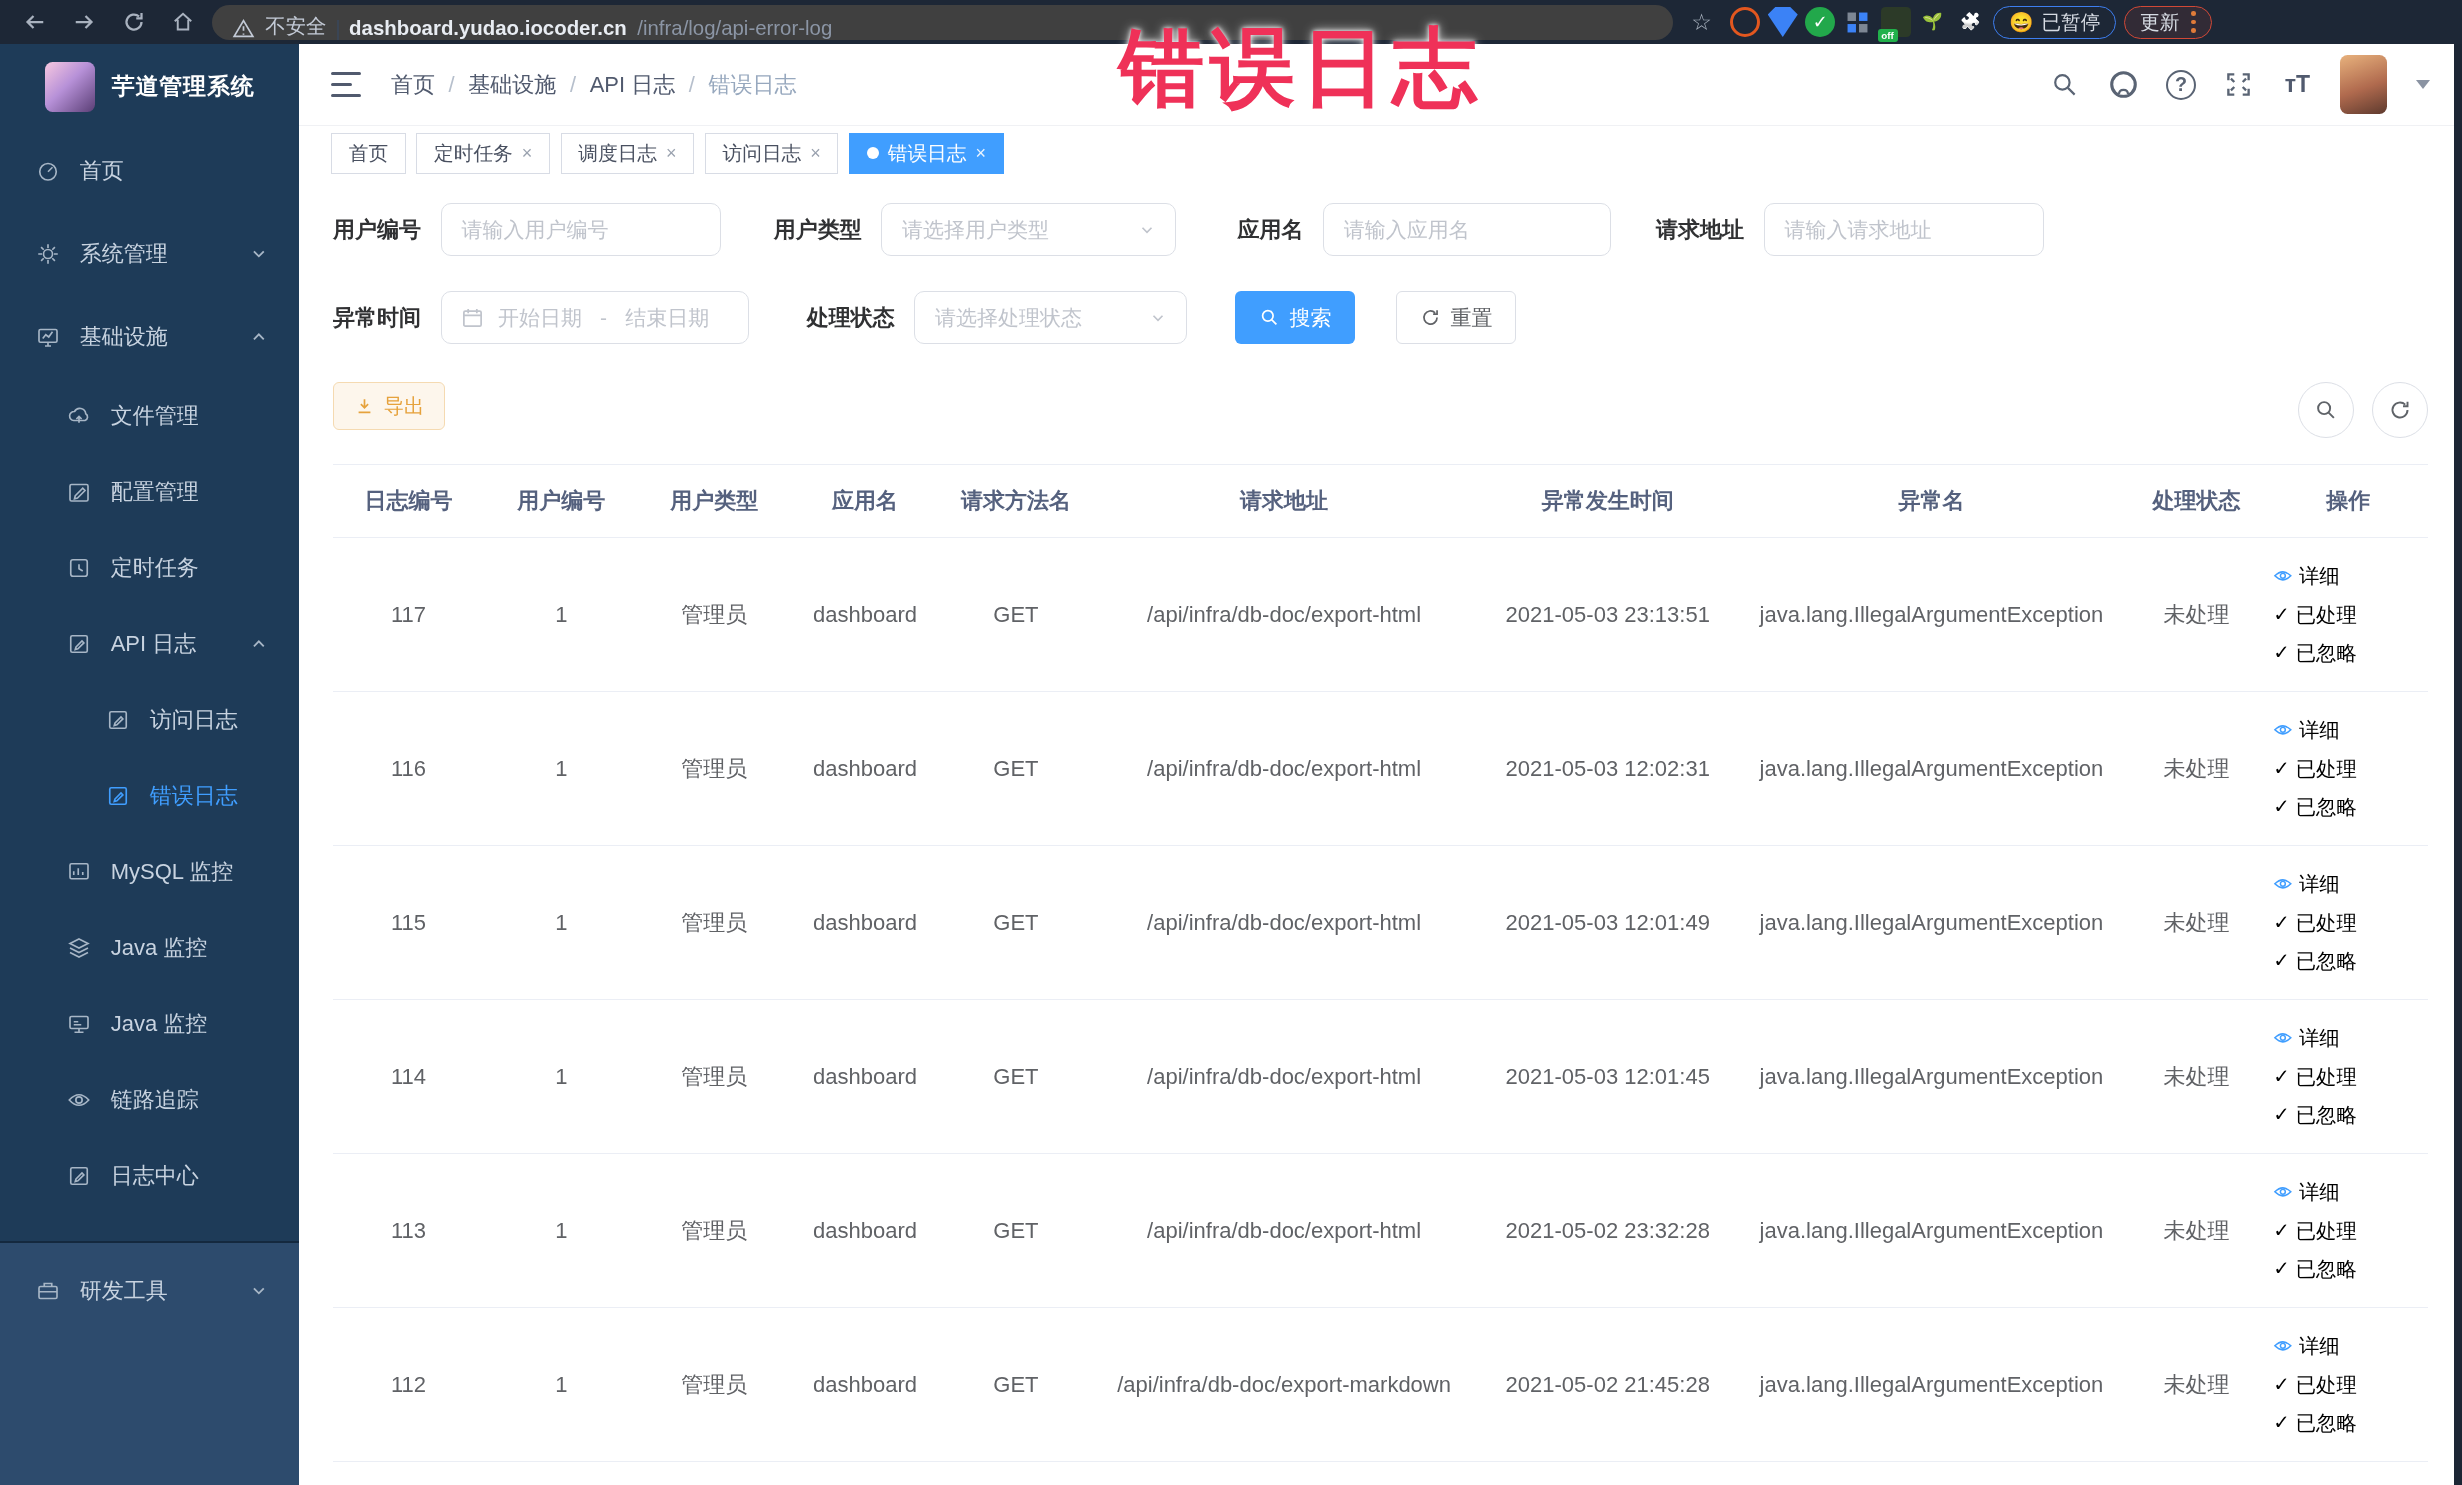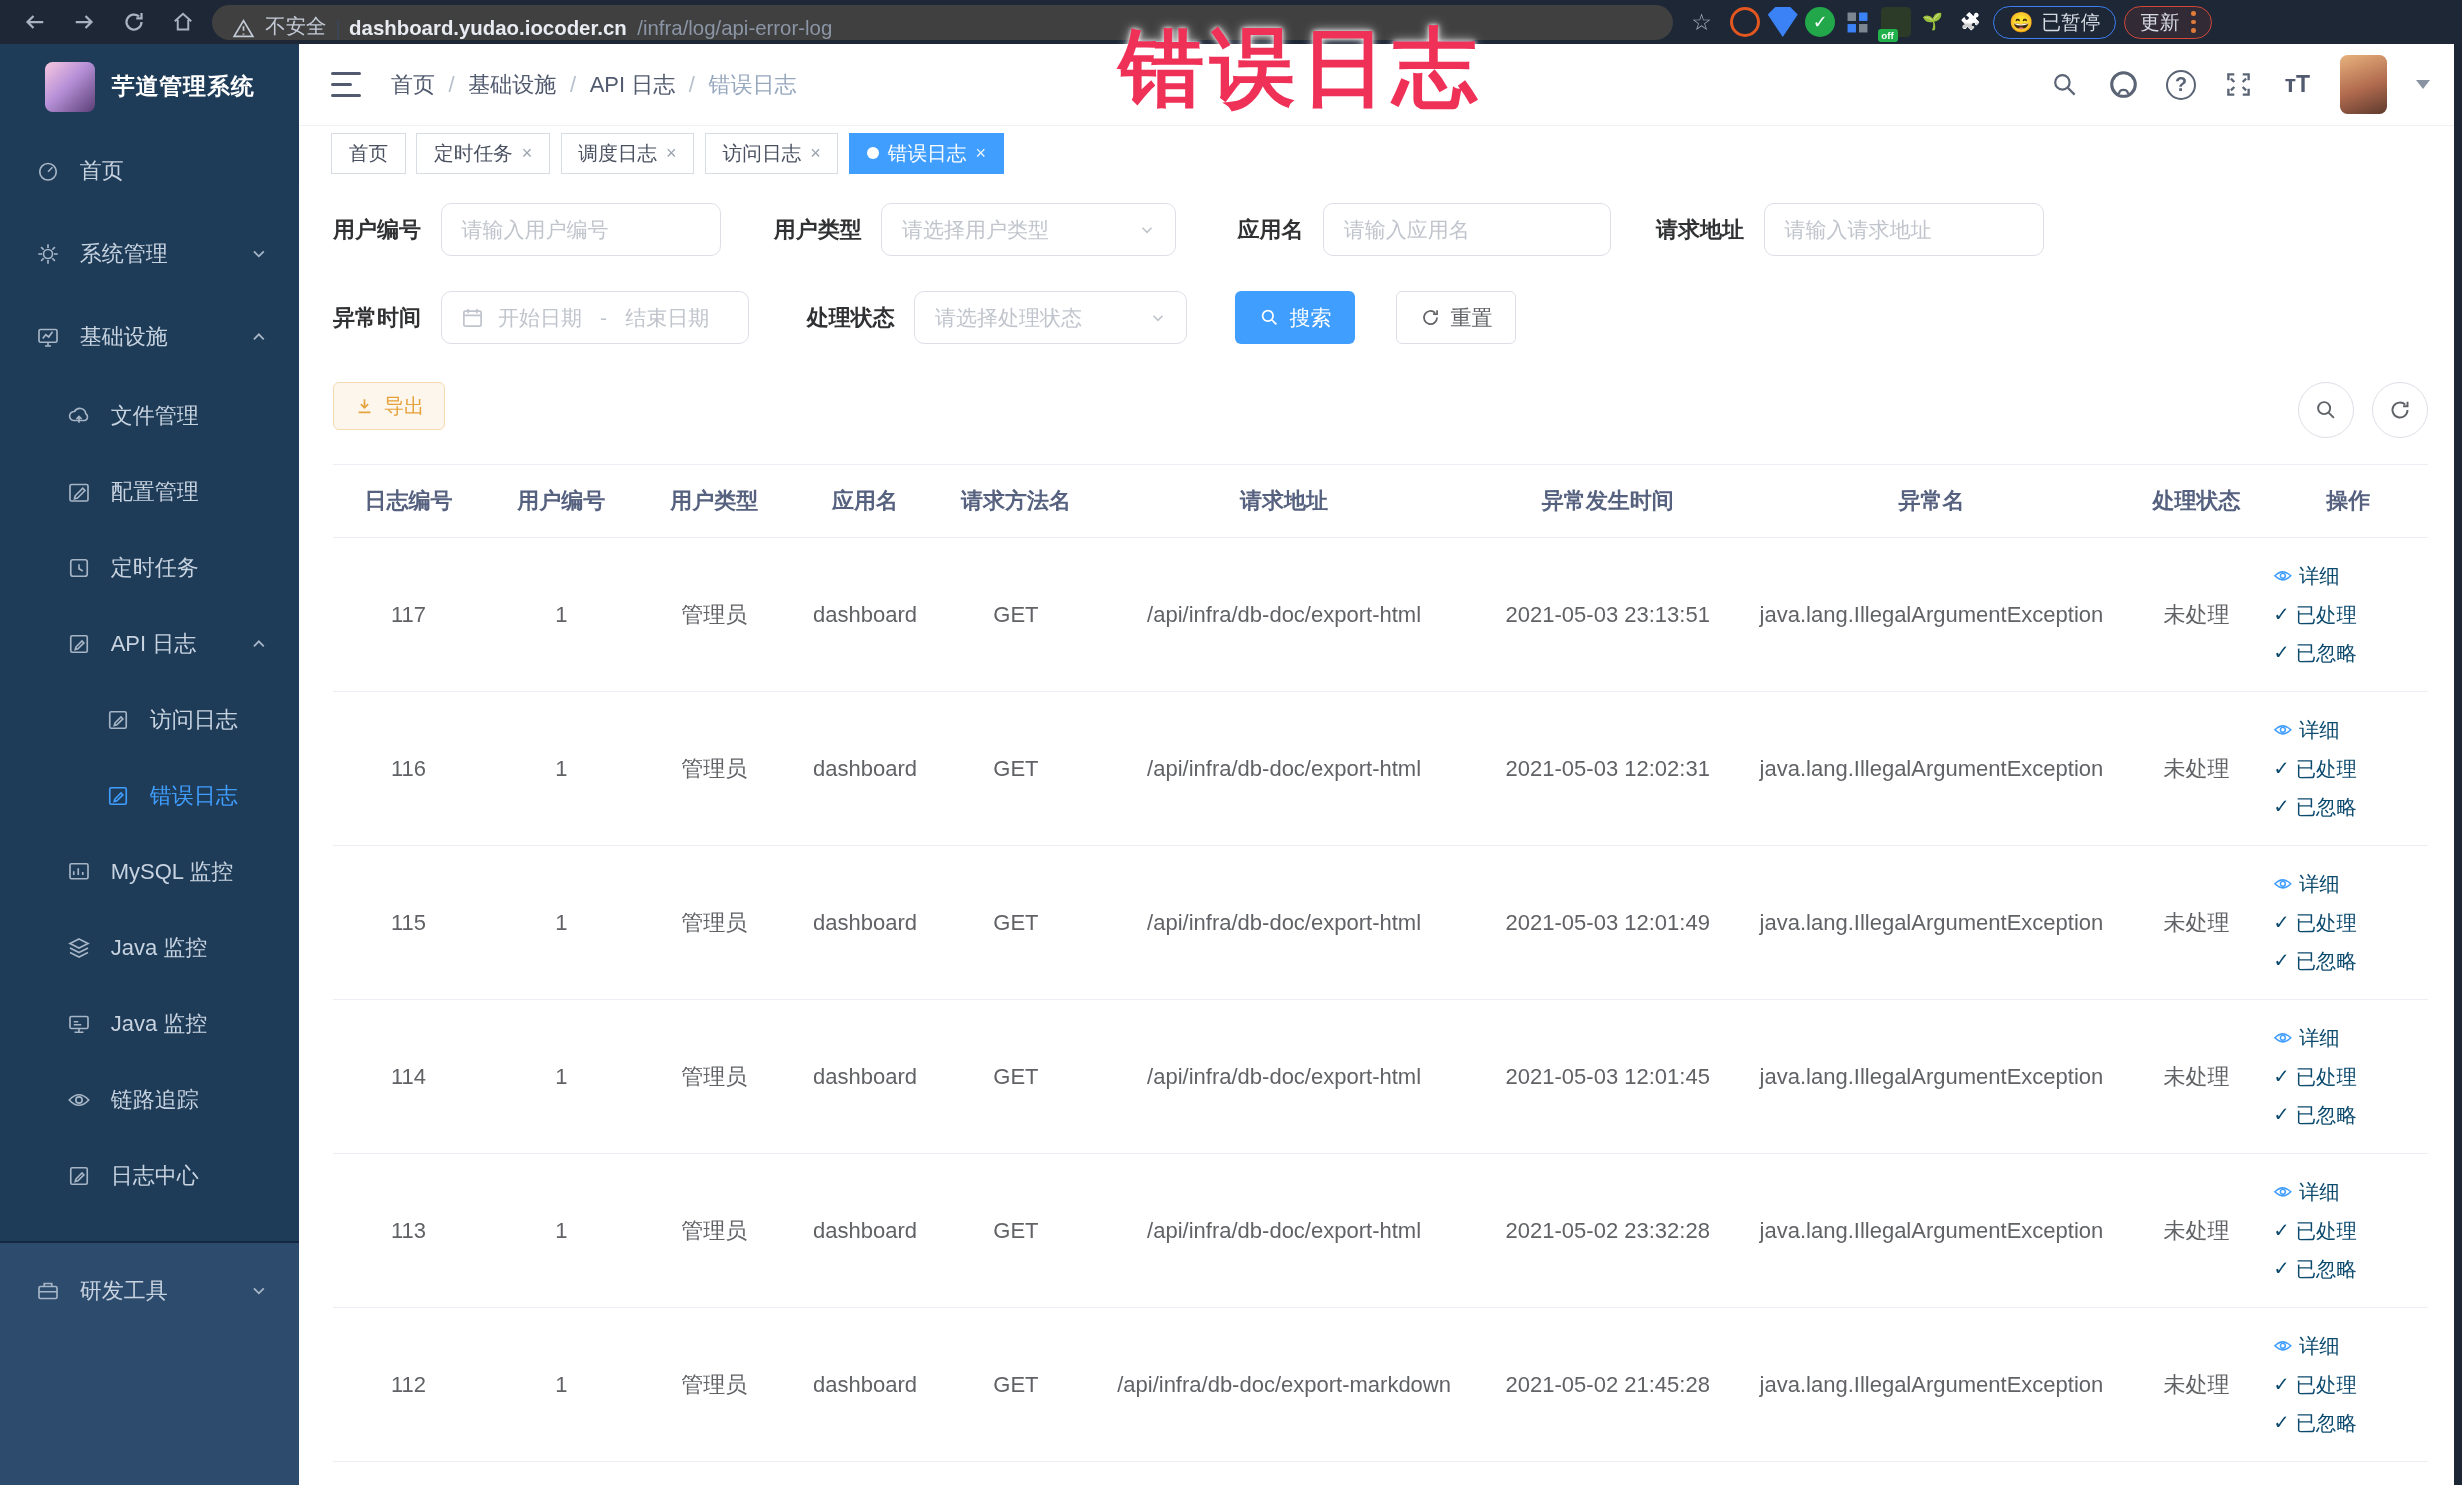--- a/index.html
+++ b/index.html
@@ -84,21 +84,21 @@
   .toolbar-row{margin-top:38px;display:flex;align-items:flex-start}
   .tool-circles{margin-left:auto;display:flex;gap:18px}
   .circle-btn{width:56px;height:56px;border-radius:50%;border:1.1px solid #dcdfe6;background:#fff;display:flex;align-items:center;justify-content:center;color:#5f6368;cursor:pointer}
 
   
   table{margin-top:26px;width:100%;border-collapse:collapse;table-layout:fixed}
   thead th{height:73px;font-size:22px;font-weight:700;color:#55617e;border-top:0.8px solid #ebeef5;border-bottom:0.8px solid #ebeef5;text-align:center;background:#fff}
   tbody td{height:154px;font-size:22px;color:#606266;text-align:center;border-bottom:0.8px solid #ebeef5;overflow:hidden}
   td.num{font-variant-numeric:tabular-nums}
   .acts{display:flex;flex-direction:column;align-items:flex-start;gap:10.6px;padding-left:4.5px}
-  .alink{display:flex;align-items:center;gap:6px;color:#0c4a6e;font-size:20.4px;cursor:pointer;white-space:nowrap}
+  .alink{display:flex;align-items:center;gap:6px;color:#000000;font-size:20.4px;cursor:pointer;white-space:nowrap}
   .alink svg{width:19.7px;height:19.7px;stroke:#409eff;fill:none;stroke-width:2.4}
   .alink .ck{font-size:19.7px;line-height:1}
 
   
   .annotation{position:absolute;left:1119px;top:10.6px;font-size:85px;font-weight:800;letter-spacing:6px;color:#ef3158;z-index:50;
     text-shadow:0 0 4.5px rgba(255,255,255,.95),0 0 10.6px rgba(255,255,255,.8);white-space:nowrap}
 </style>
 </head>
 <body>
 

